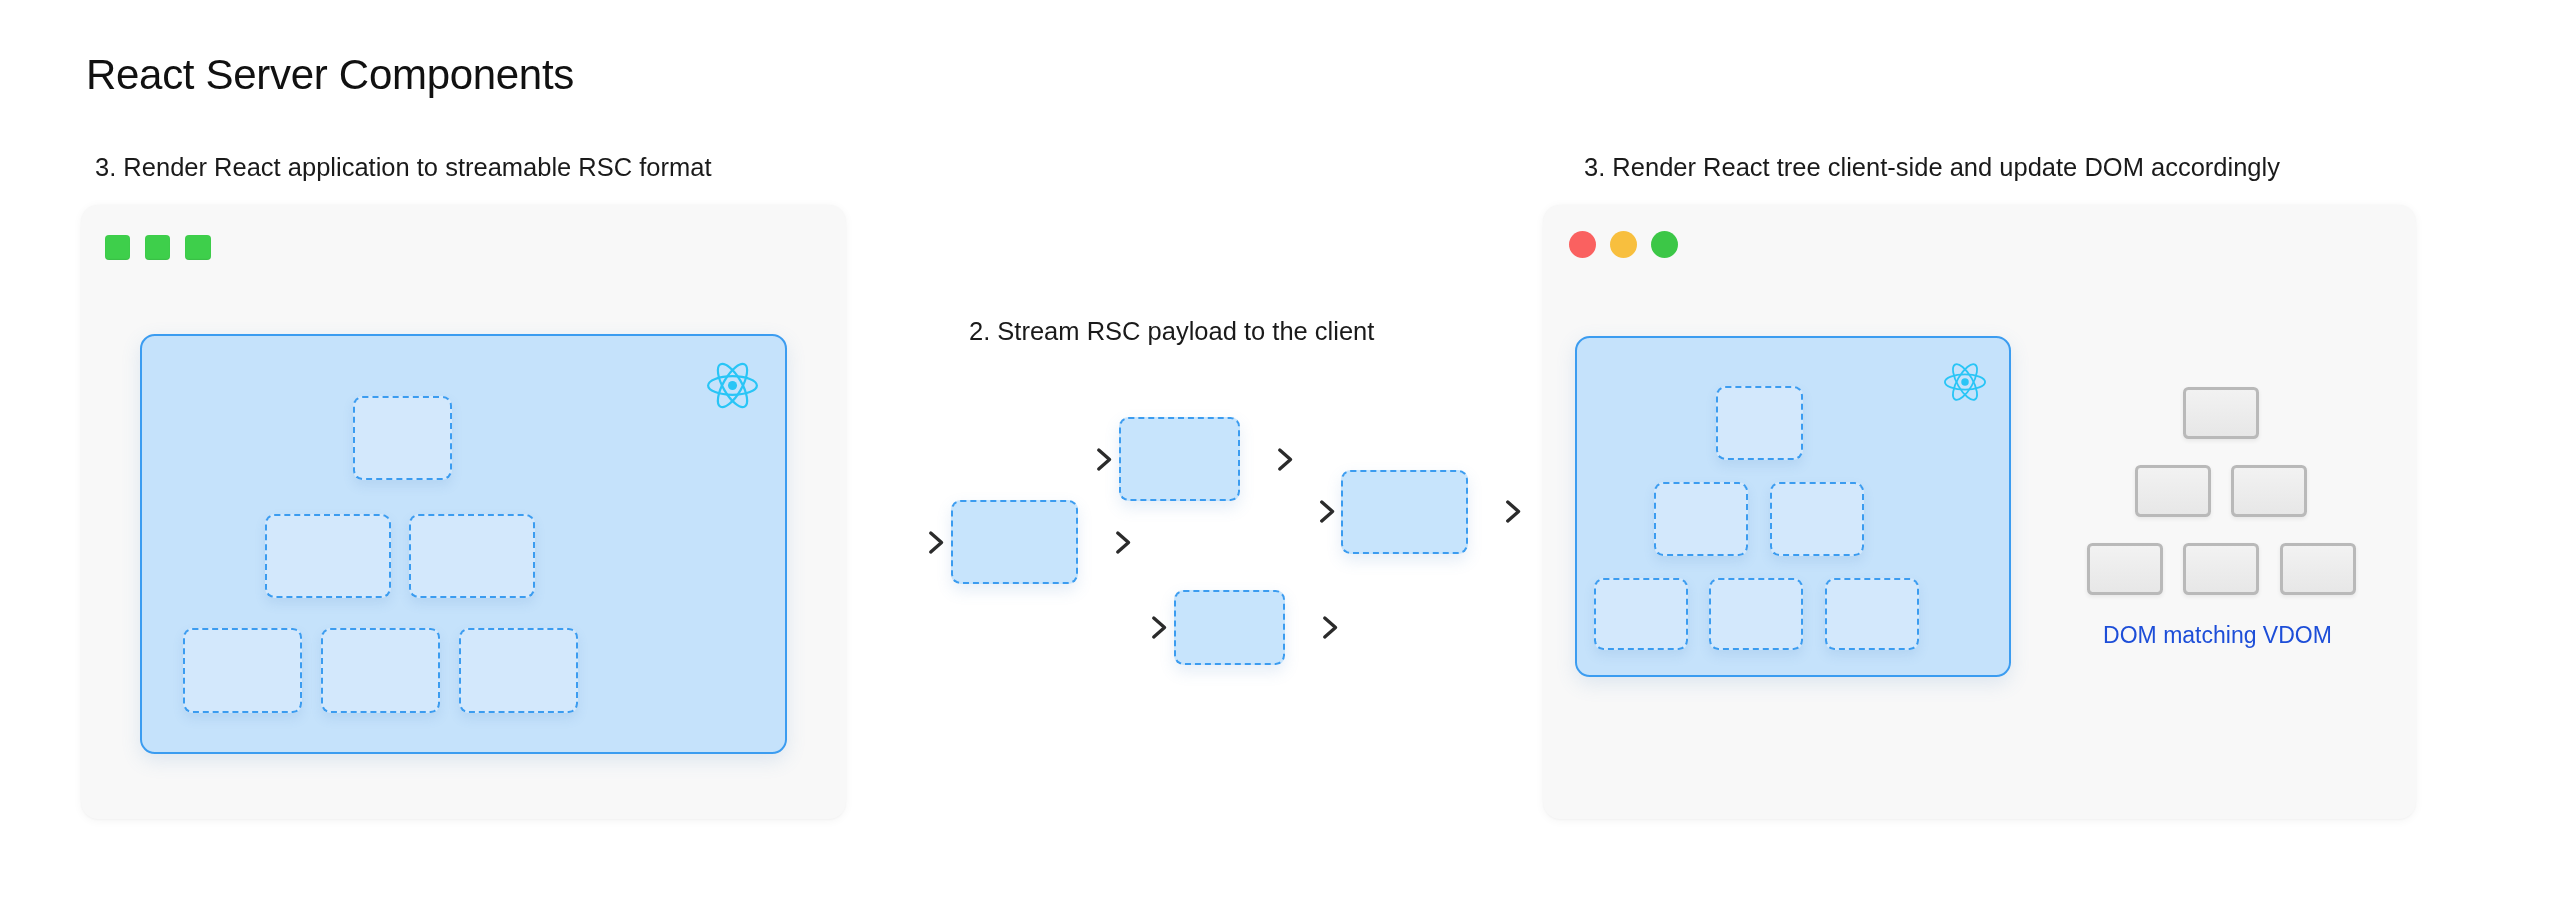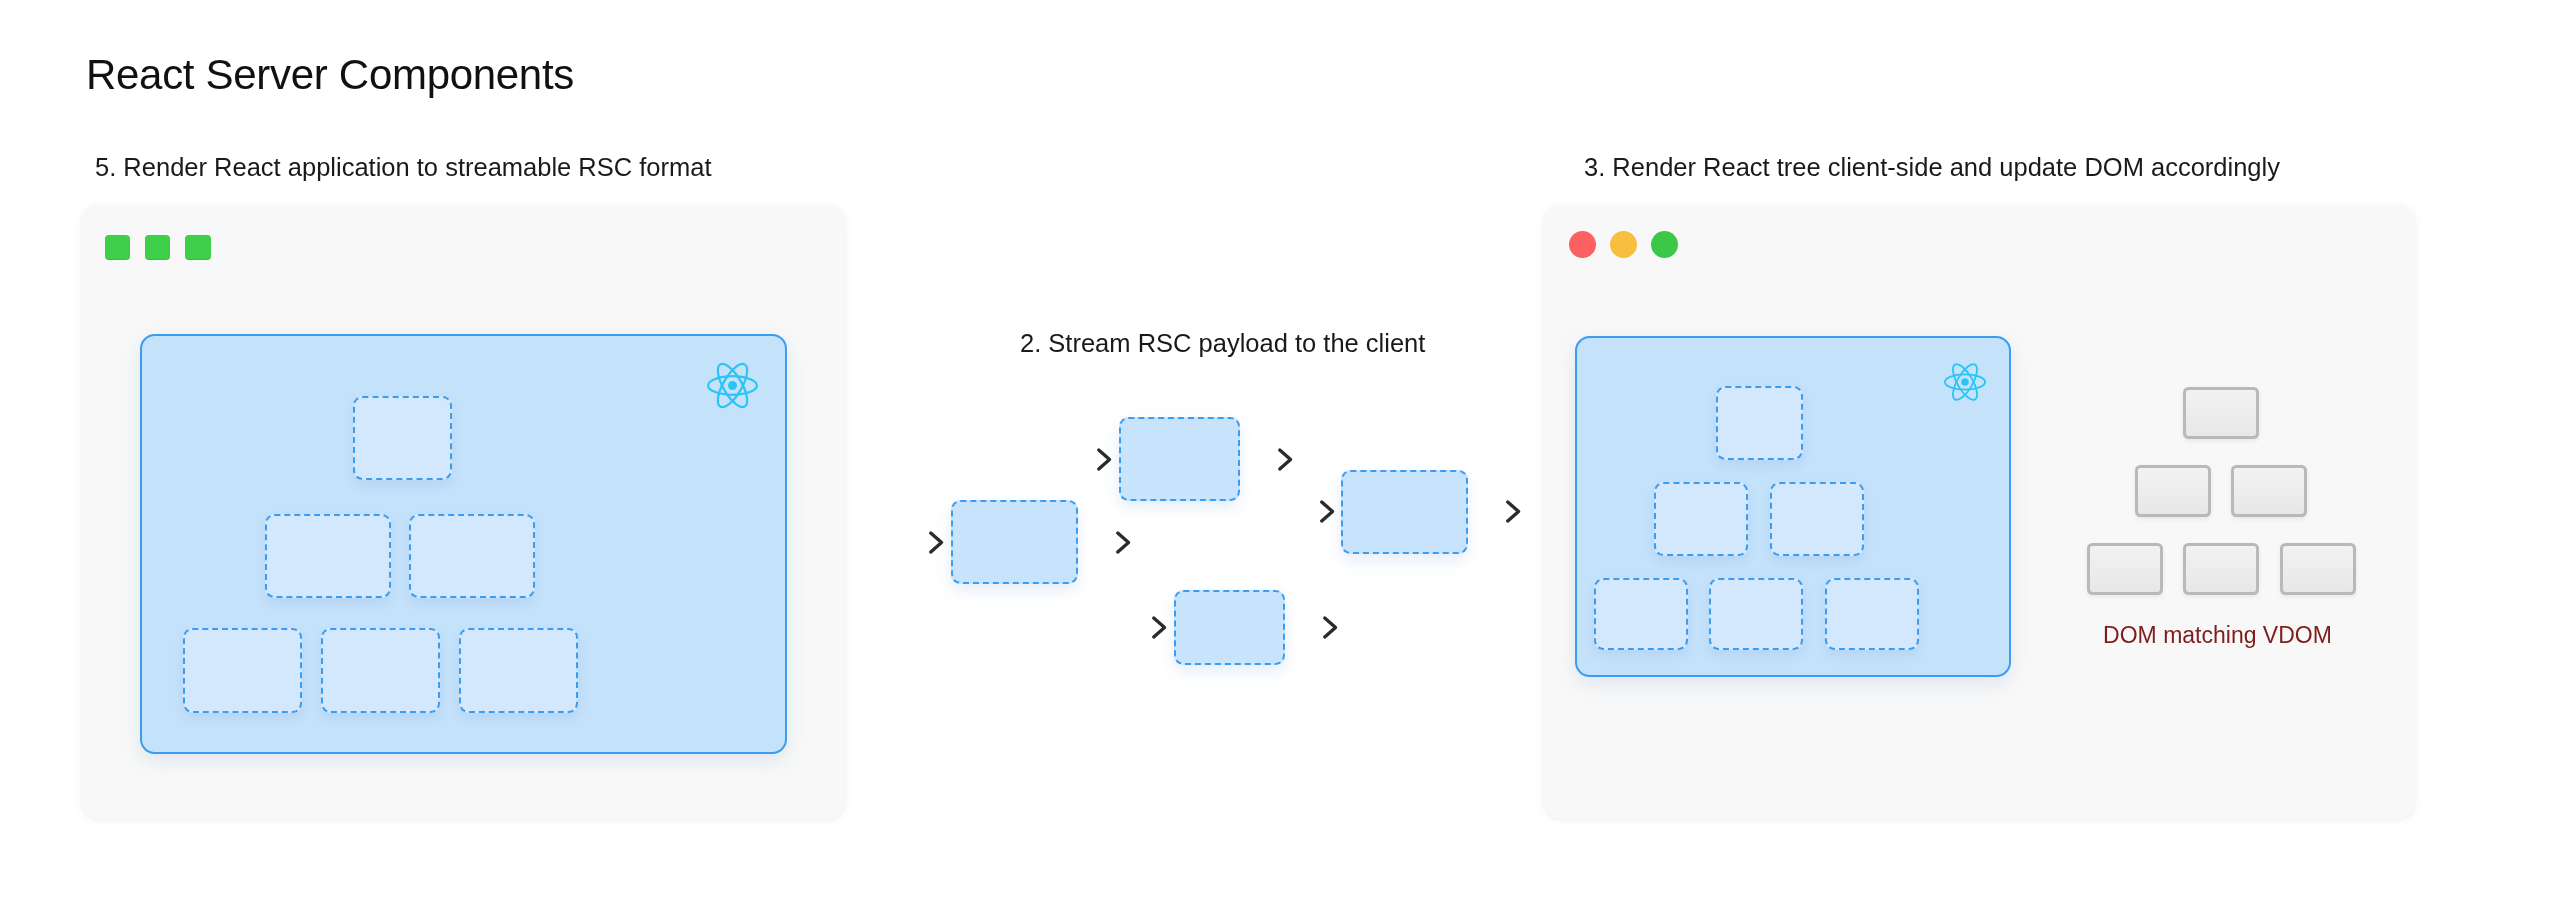--- a/index.html
+++ b/index.html
@@ -33,21 +33,21 @@
 
   
   .step-caption {
     position: absolute;
     font-size: 25.5px;
     font-weight: 400;
     color: #1a1a1a;
     white-space: nowrap;
   }
   #caption-1 { left: 95px;  top: 153px; }
-  #caption-2 { left: 1020px; top: 317px; margin-top: 12px; }
+  #caption-2 { left: 969px; top: 317px; }
   #caption-3 { left: 1556px; top: 153px; margin-left: 28px; }
 
   
   .window-card {
     position: absolute;
     background: #f8f8f8;
     border-radius: 17.4px;
     box-shadow: 0 1.3px 9.4px rgba(0,0,0,0.045),
                 0 0.7px 2px rgba(0,0,0,0.03);
   }
@@ -132,21 +132,21 @@
   #d-n3 { left: 34px;  top: 156px; width: 76px; height: 52px; }
   #d-n4 { left: 130px; top: 156px; width: 76px; height: 52px; }
   #d-n5 { left: 227px; top: 156px; width: 76px; height: 52px; }
 
   #dom-label {
     position: absolute;
     left: 0; top: 235px;
     width: 329px;
     text-align: center;
     font-size: 23px;
-    color: #7f1d1d;
+    color: #1d4ed8;
     white-space: nowrap;
   }
 
   
   #stream-area {
     position: absolute;
     left: 892px;
     top: 389px;
     width: 644px;
     height: 295px;
@@ -177,21 +177,21 @@
   #ar-6 { left: 228px; top: 223px; }
   #ar-7 { left: 399px; top: 223px; }
 </style>
 </head>
 <body>
 
 <div id="stage">
 
   <div class="page-title">React Server Components</div>
 
-  <div class="step-caption" id="caption-1">5. Render React application to streamable RSC format</div>
+  <div class="step-caption" id="caption-1">3. Render React application to streamable RSC format</div>
   <div class="step-caption" id="caption-2">2. Stream RSC payload to the client</div>
   <div class="step-caption" id="caption-3">3. Render React tree client-side and update DOM accordingly</div>
 
   <div class="window-card" id="panel-server">
 
     <div class="dots-row" id="dots-server">
       <div class="dot-square"></div>
       <div class="dot-square"></div>
       <div class="dot-square"></div>
     </div>

